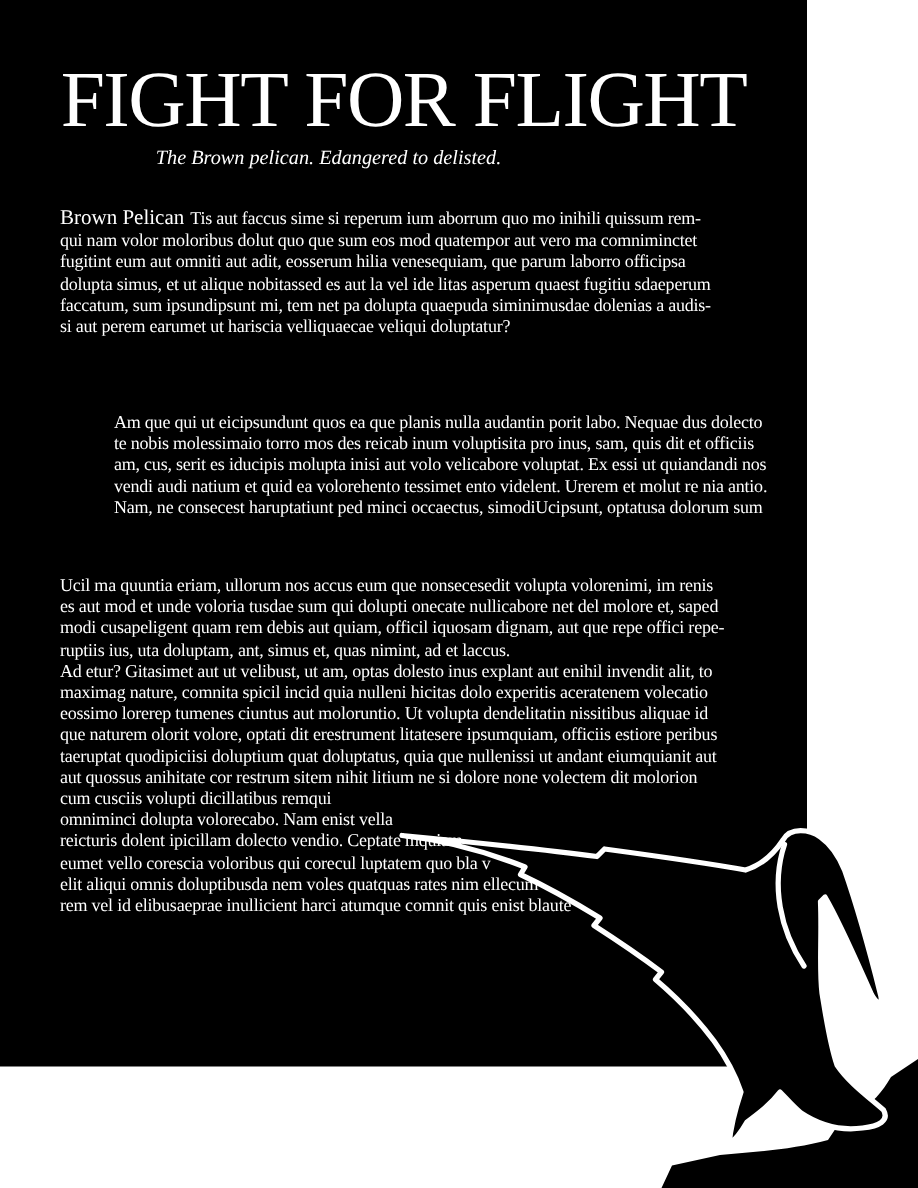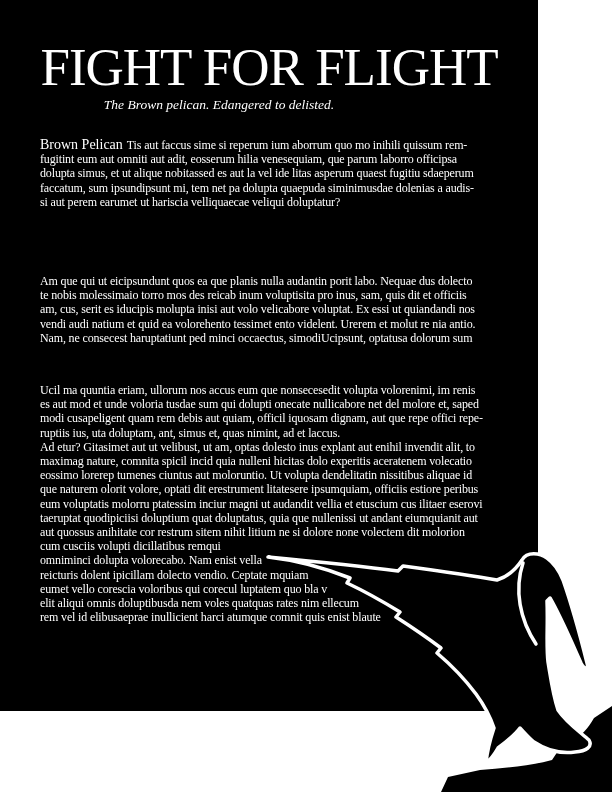--- a/index.html
+++ b/index.html
@@ -47,21 +47,21 @@
     position:absolute;
     left:40px;
     width:472px;
     color:#ffffff;
     font-size:12px;
     letter-spacing:-0.15px;
     line-height:14.2px;
   }
   .para .line{ white-space:nowrap; }
   .p1{ top:138px; }
-  .p2{ top:274px; }
+  .p2{ top:274px;margin-left:36px; }
   .p3{ top:383px; }
   .lead-in{
     font-size:14px;
     letter-spacing:0;
     padding-right:4px;
   }
   .pelican-svg{
     position:absolute;
     left:0;top:0;
     width:612px;height:792px;
@@ -76,20 +76,21 @@
 
   <h1 class="title">FIGHT FOR FLIGHT</h1>
 
   <div class="subtitle">The Brown pelican. Edangered to delisted.</div>
 
   <div class="para p1">
     <div class="line">
       <span class="lead-in">Brown Pelican</span><span>Tis aut faccus sime si reperum ium aborrum quo mo inihili quissum rem-</span>
     </div>
     <div>
+        <div class="line">qui nam volor moloribus dolut quo que sum eos mod quatempor aut vero ma comniminctet</div>
         <div class="line">fugitint eum aut omniti aut adit, eosserum hilia venesequiam, que parum laborro officipsa</div>
         <div class="line">dolupta simus, et ut alique nobitassed es aut la vel ide litas asperum quaest fugitiu sdaeperum</div>
         <div class="line">faccatum, sum ipsundipsunt mi, tem net pa dolupta quaepuda siminimusdae dolenias a audis-</div>
         <div class="line">si aut perem earumet ut hariscia velliquaecae veliqui doluptatur?</div>
       </div>
   </div>
 
   <div class="para p2">
       <div class="line">Am que qui ut eicipsundunt quos ea que planis nulla audantin porit labo. Nequae dus dolecto</div>
       <div class="line">te nobis molessimaio torro mos des reicab inum voluptisita pro inus, sam, quis dit et officiis</div>
@@ -100,21 +101,20 @@
 
   <div class="para p3">
       <div class="line">Ucil ma quuntia eriam, ullorum nos accus eum que nonsecesedit volupta volorenimi, im renis</div>
       <div class="line">es aut mod et unde voloria tusdae sum qui dolupti onecate nullicabore net del molore et, saped</div>
       <div class="line">modi cusapeligent quam rem debis aut quiam, officil iquosam dignam, aut que repe offici repe-</div>
       <div class="line">ruptiis ius, uta doluptam, ant, simus et, quas nimint, ad et laccus.</div>
       <div class="line">Ad etur? Gitasimet aut ut velibust, ut am, optas dolesto inus explant aut enihil invendit alit, to</div>
       <div class="line">maximag nature, comnita spicil incid quia nulleni hicitas dolo experitis aceratenem volecatio</div>
       <div class="line">eossimo lorerep tumenes ciuntus aut moloruntio. Ut volupta dendelitatin nissitibus aliquae id</div>
       <div class="line">que naturem olorit volore, optati dit erestrument litatesere ipsumquiam, officiis estiore peribus</div>
-      <div class="line">eum voluptatis molorru ptatessim inciur magni ut audandit vellia et etuscium cus ilitaer eserovi</div>
       <div class="line">taeruptat quodipiciisi doluptium quat doluptatus, quia que nullenissi ut andant eiumquianit aut</div>
       <div class="line">aut quossus anihitate cor restrum sitem nihit litium ne si dolore none volectem dit molorion</div>
       <div class="line">cum cusciis volupti dicillatibus remqui</div>
       <div class="line">omniminci dolupta volorecabo. Nam enist vella</div>
       <div class="line">reicturis dolent ipicillam dolecto vendio. Ceptate mquiam</div>
       <div class="line">eumet vello corescia voloribus qui corecul luptatem quo bla v</div>
       <div class="line">elit aliqui omnis doluptibusda nem voles quatquas rates nim ellecum</div>
       <div class="line">rem vel id elibusaeprae inullicient harci atumque comnit quis enist blaute</div>
     </div>
 

